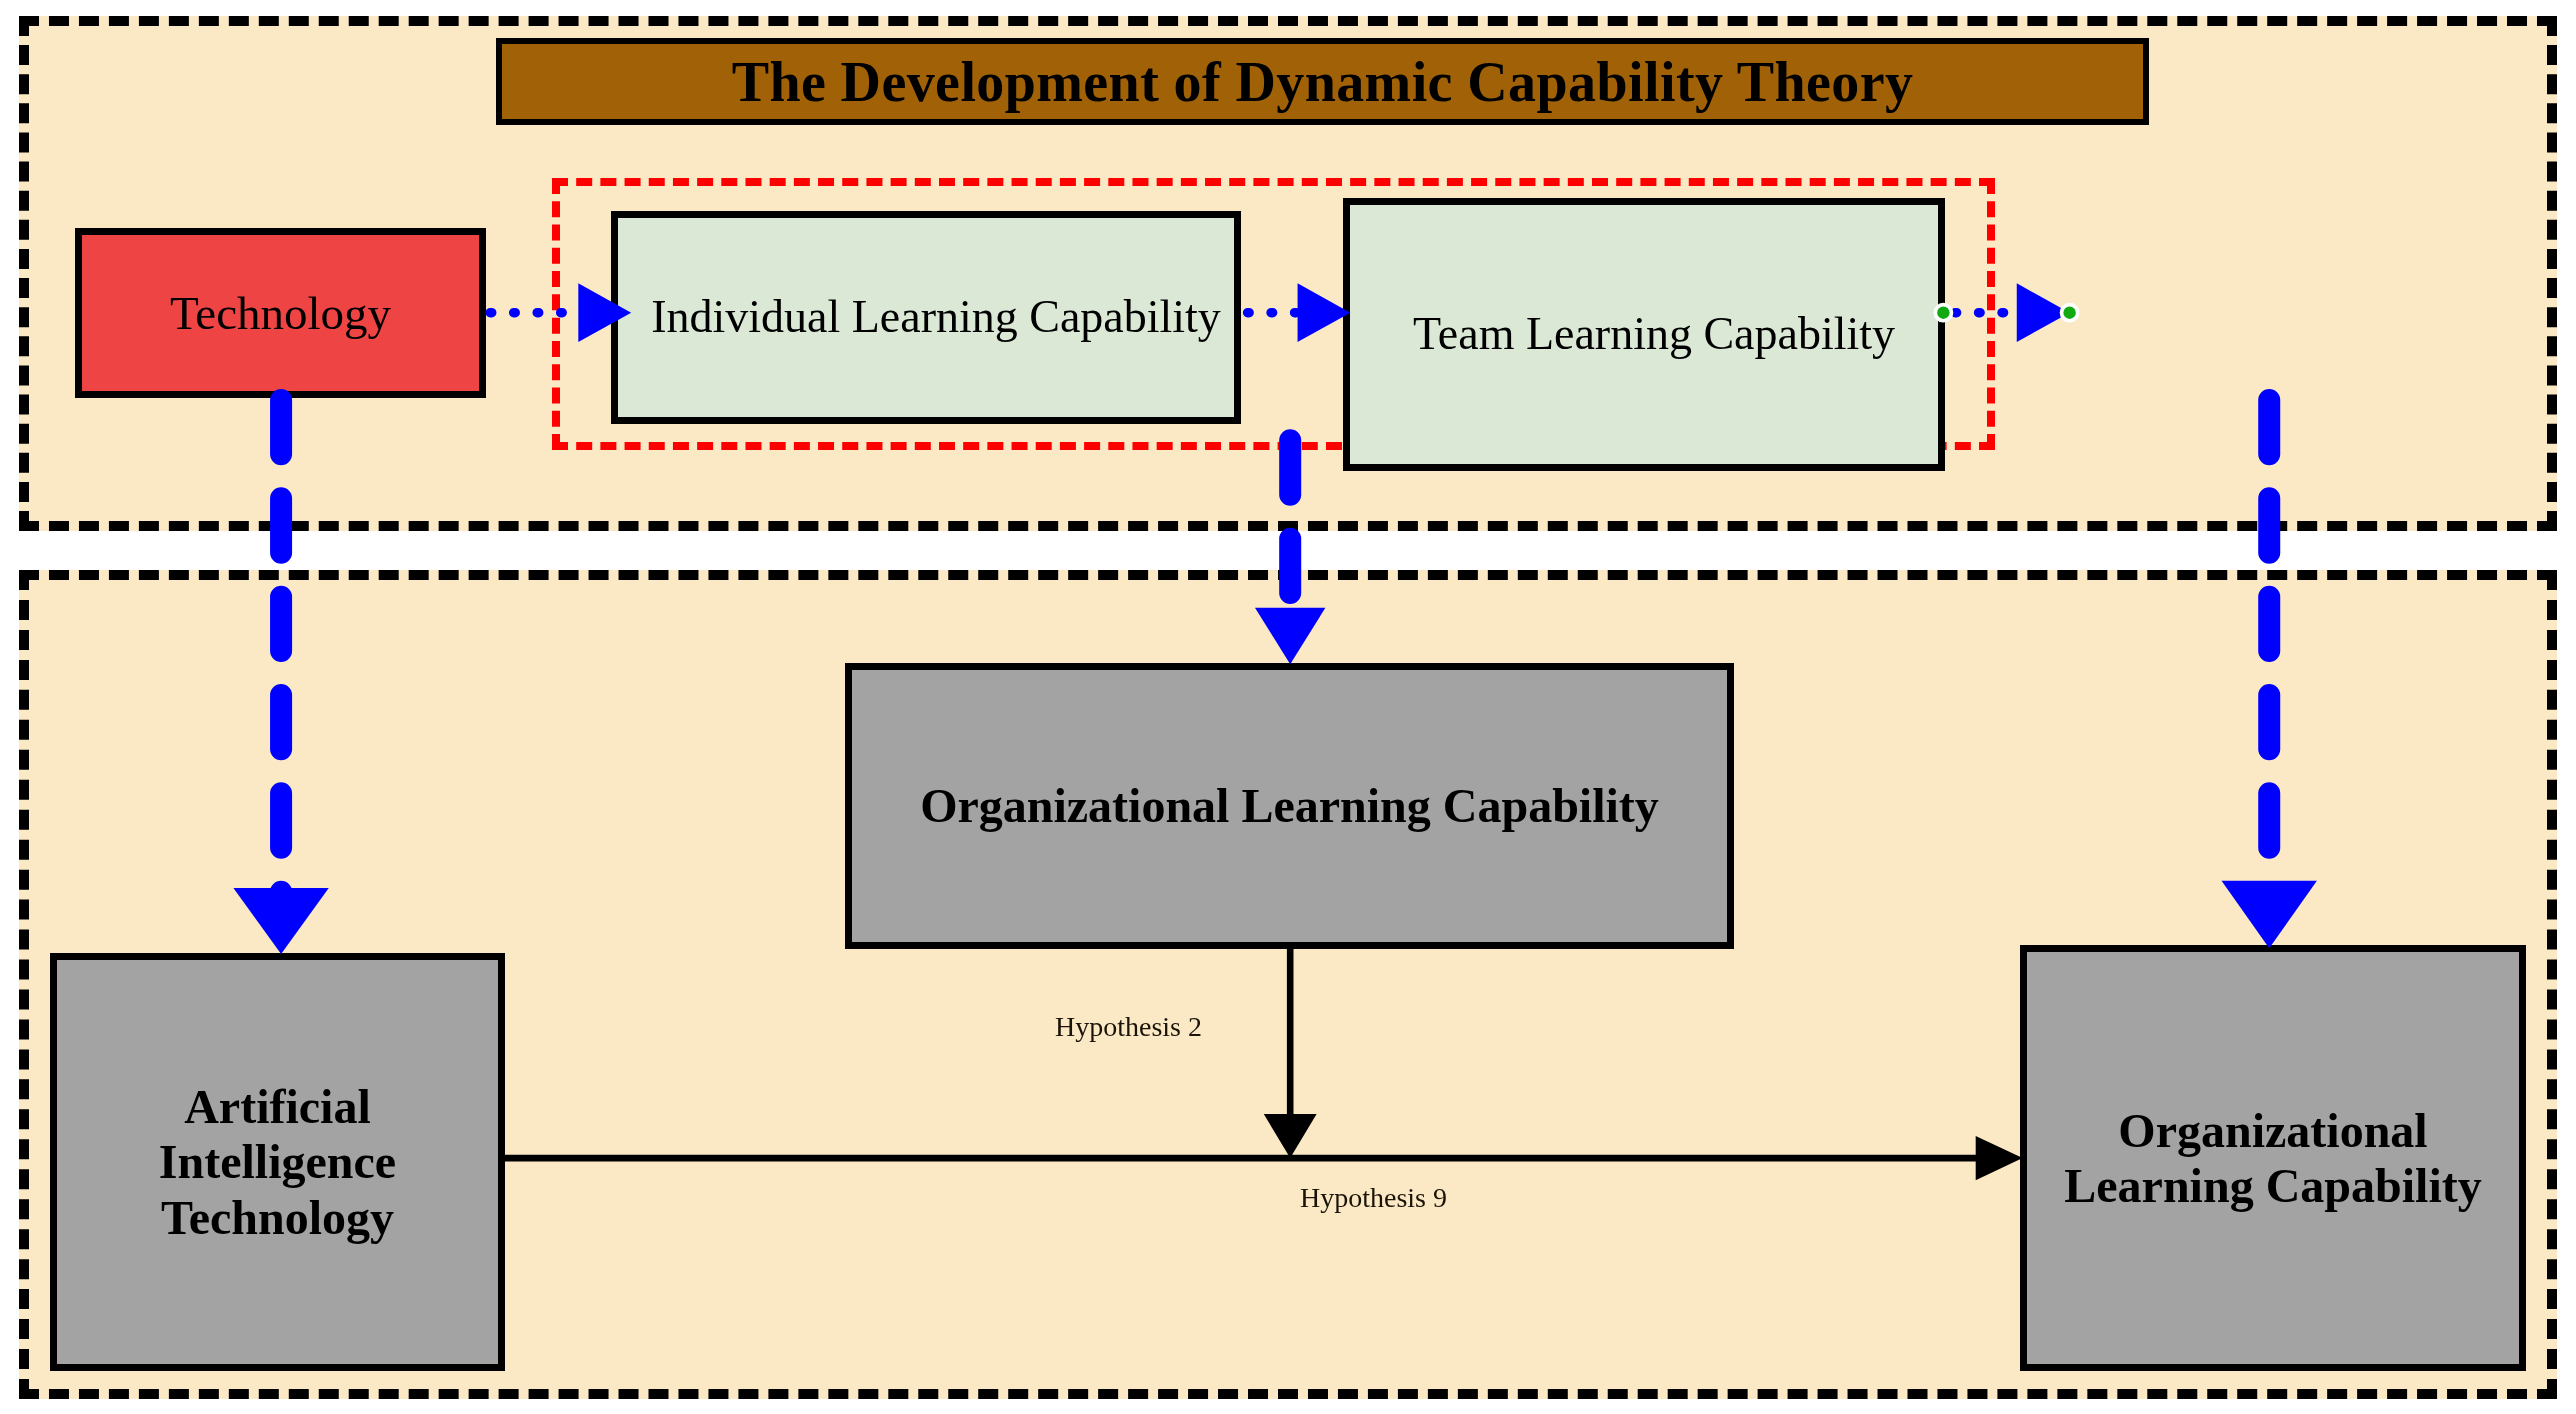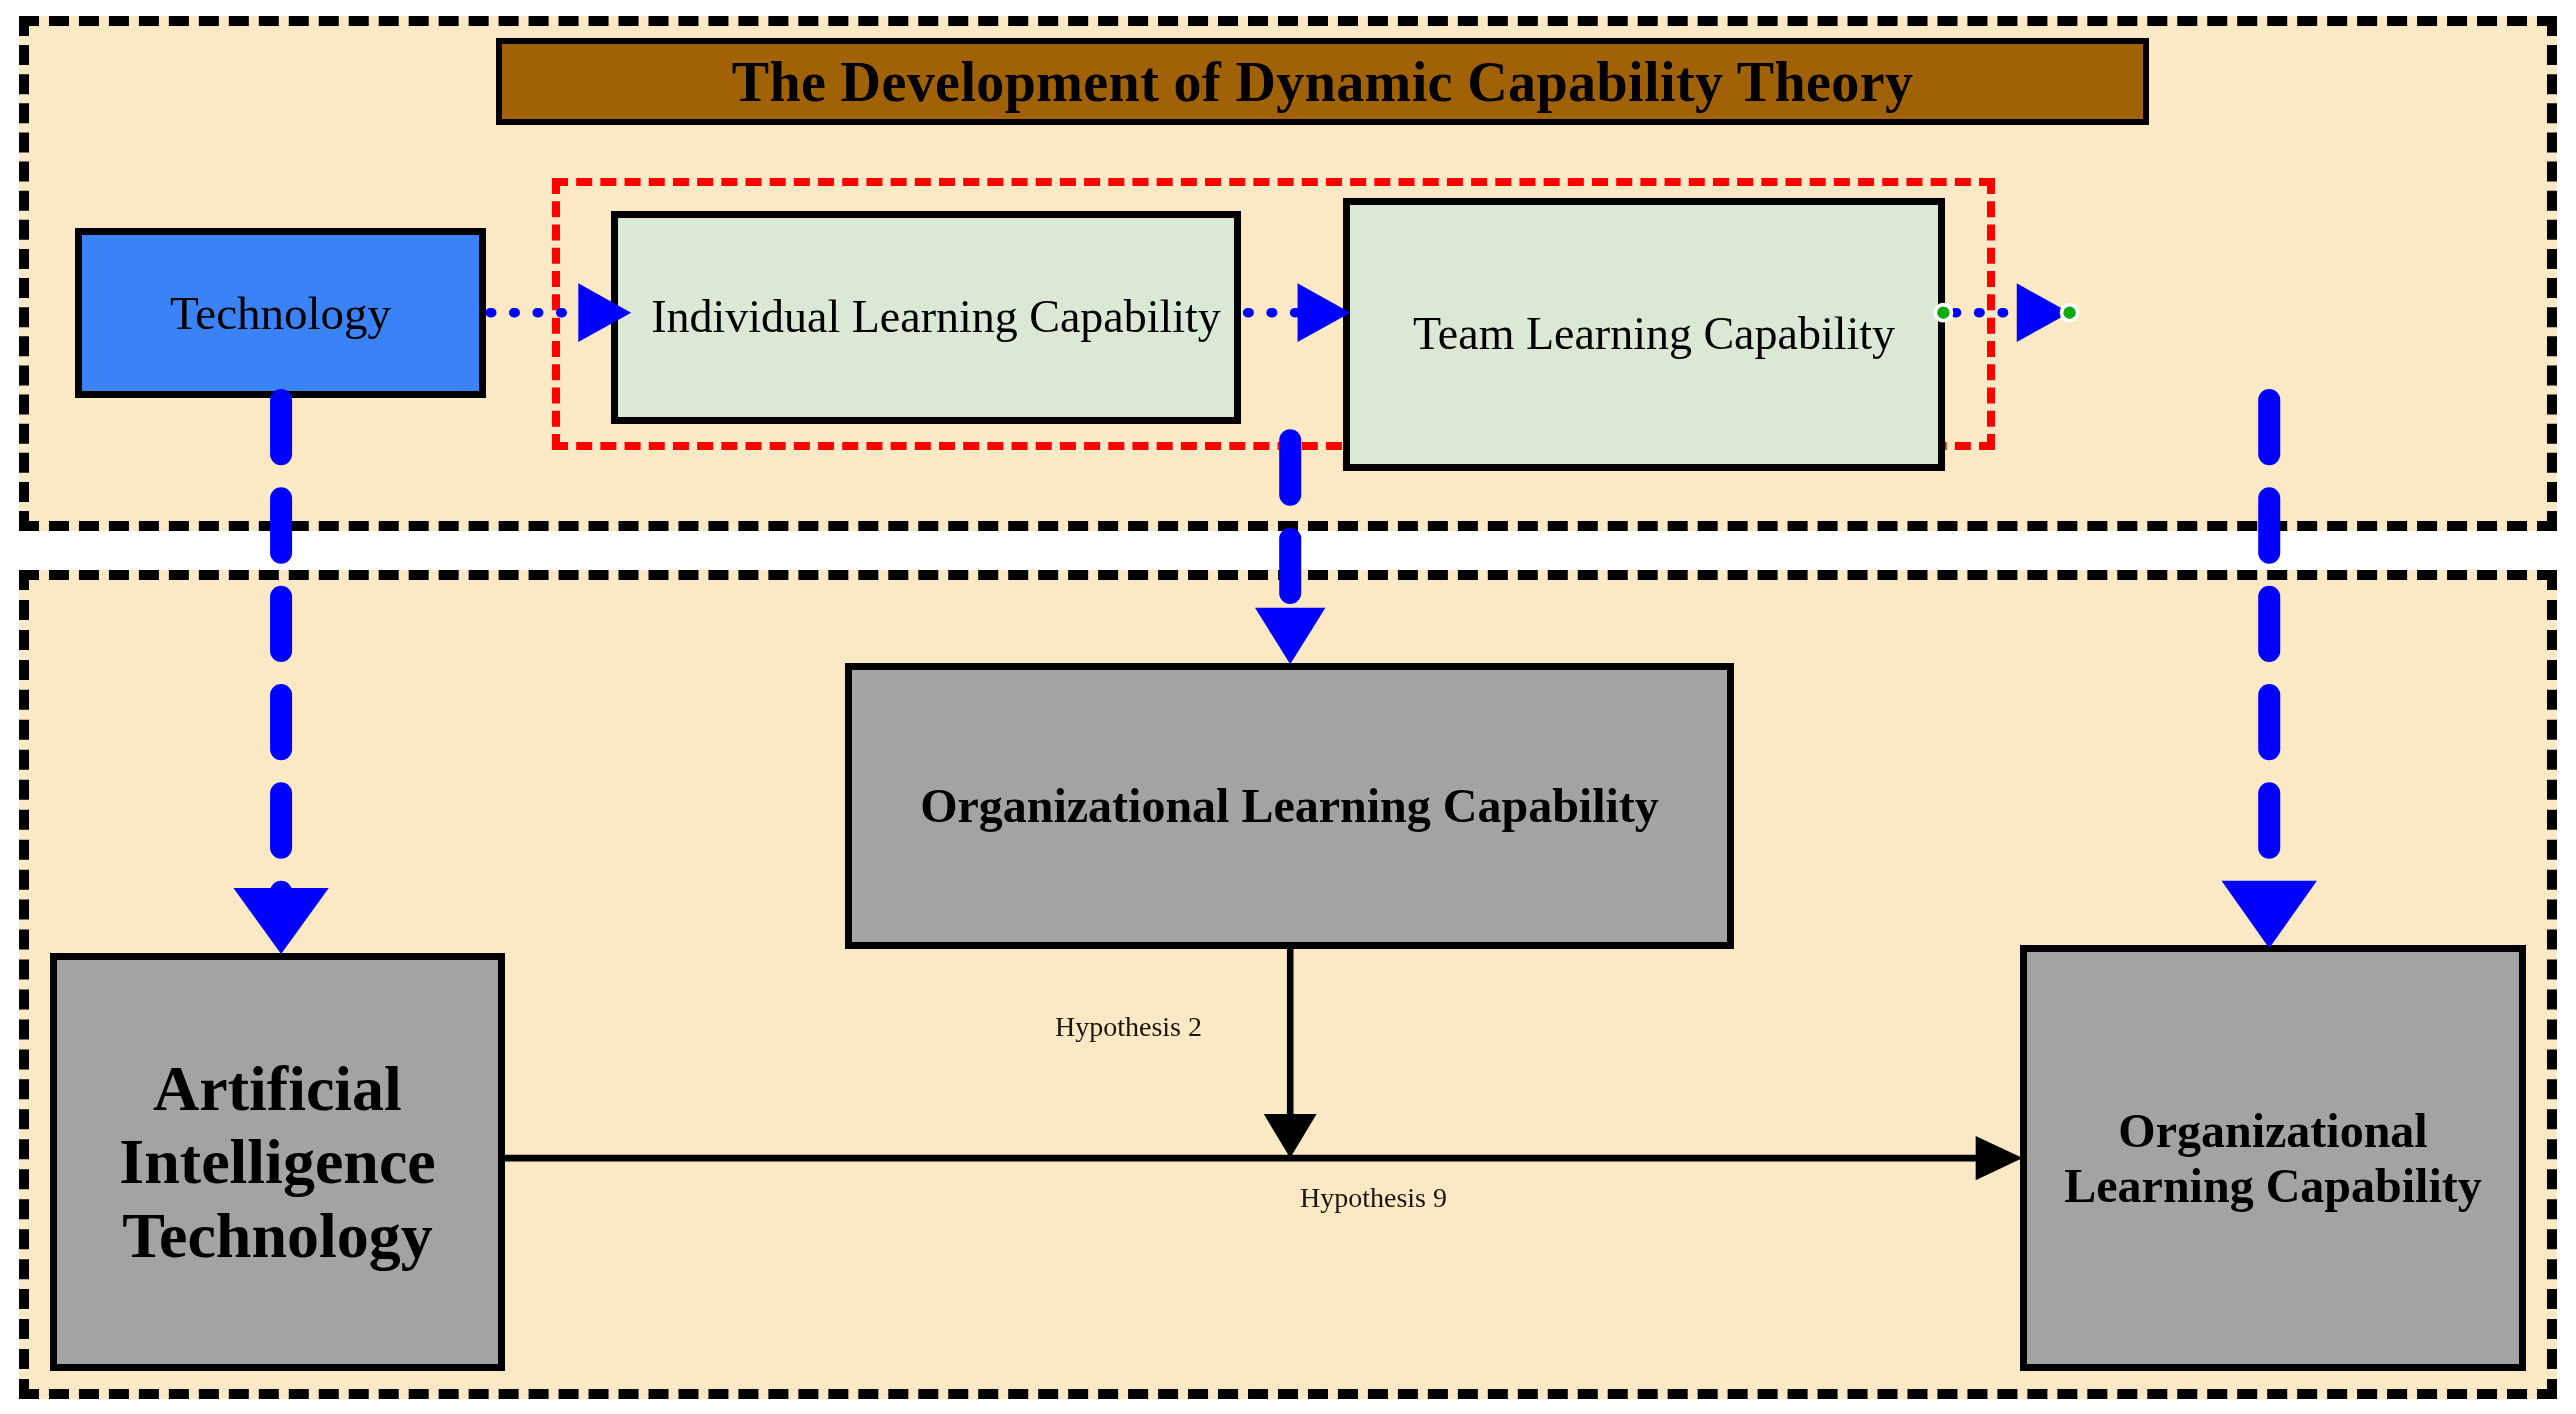--- a/index.html
+++ b/index.html
@@ -83,21 +83,21 @@
     align-items: center;
     justify-content: center;
     text-align: center;
     color: #000000;
   }
   .node .node-label {
     display: block;
     line-height: 1.15;
     padding: 0 7.3px;
   }
-  .node.cream  { background: #3b82f6; }
+  .node.cream  { background: #ef4444; }
   .node.green  { background: #dbe8d6; padding-left: 20px; }
   .node.pink   { background: #a3a3a3; justify-content: center; }
 
   .node.regular .node-label { font-weight: normal; }
   .node.bold    .node-label { font-weight: bold; }
 
   #node-technology {
     left: 75px; top: 228px; width: 411px; height: 170px;
   }
   #node-technology .node-label { font-size: 47px; }
@@ -118,21 +118,21 @@
   #node-performance .node-label { font-size: 47px; }
 
   #node-olc-center {
     left: 845px; top: 663px; width: 889px; height: 286px;
   }
   #node-olc-center .node-label { font-size: 48px; }
 
   #node-ai-tech {
     left: 50px; top: 953px; width: 455px; height: 418px;
   }
-  #node-ai-tech .node-label { font-size: 64px; }
+  #node-ai-tech .node-label { font-size: 48px; }
 
   #node-olc-right {
     left: 2020px; top: 945px; width: 506px; height: 426px;
   }
   #node-olc-right .node-label { font-size: 48px; }
 
   
   #arrow-layer {
     position: absolute;
     left: 0; top: 0;

